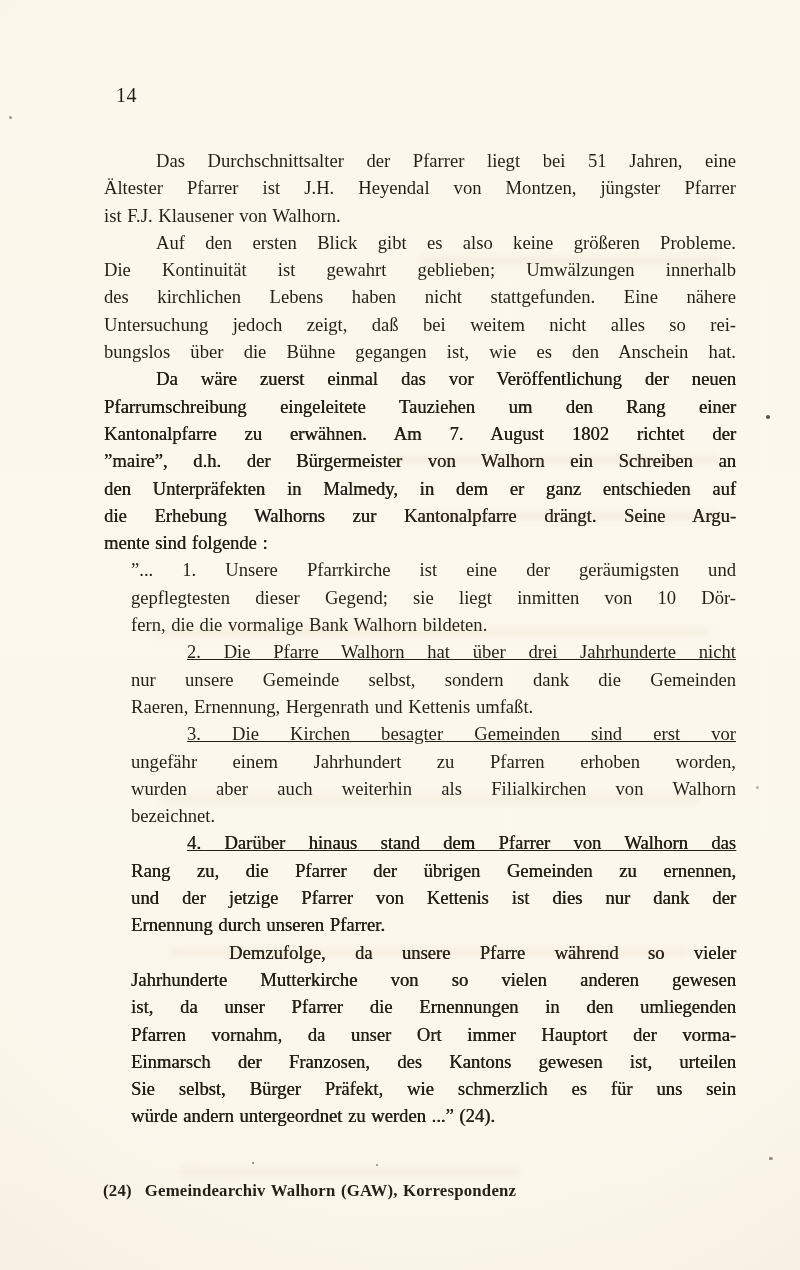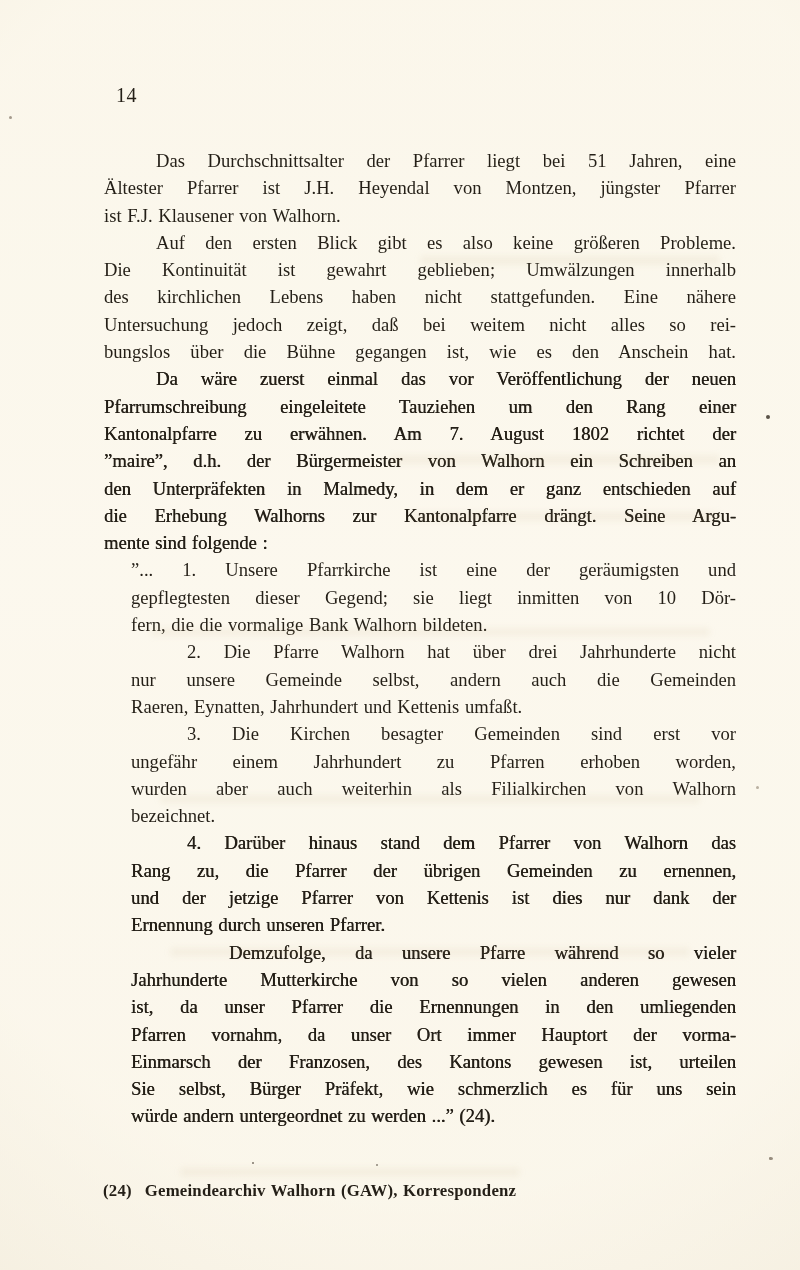--- a/index.html
+++ b/index.html
@@ -20,21 +20,21 @@
     position:absolute;left:104px;top:121px;width:632px;
     font-size:18.6px;line-height:27.3px;
     word-spacing:1px;
     margin-top:26px;
   }
   .para{margin:0;padding:0;}
   .ln{text-align:justify;text-align-last:justify;white-space:normal;}
   .ln.last{text-align:right;text-align-last:left;}
   .i{padding-left:52px;}   
   .q{padding-left:27px;}   
-  .n{padding-left:83px;}   
+  .n{padding-left:83px;text-decoration:underline;}   
   .d{padding-left:125px;}  
   .heavy .ln{text-shadow:.35px 0 0 currentColor;}
   .footnote{
     position:absolute;left:103px;top:1181px;
     font-size:16.8px;letter-spacing:.2px;word-spacing:1px;font-weight:bold;
   }
   .fn-label{margin-right:13px;}
   
   .ghost{position:absolute;background:rgba(183,162,122,.10);filter:blur(3px);border-radius:4px;pointer-events:none;}
   .speck{position:absolute;border-radius:50%;pointer-events:none;}
@@ -79,22 +79,22 @@
     </div>
 
     <div class="para">
       <div class="ln q">”... 1. Unsere Pfarrkirche ist eine der geräumigsten und</div>
       <div class="ln q">gepflegtesten dieser Gegend; sie liegt inmitten von 10 Dör-</div>
       <div class="ln q last">fern, die die vormalige Bank Walhorn bildeten.</div>
     </div>
 
     <div class="para">
       <div class="ln n">2. Die Pfarre Walhorn hat über drei Jahrhunderte nicht</div>
-      <div class="ln q">nur unsere Gemeinde selbst, andern auch die Gemeinden</div>
-      <div class="ln q last">Raeren, Eynatten, Jahrhundert und Kettenis umfaßt.</div>
+      <div class="ln q">nur unsere Gemeinde selbst, sondern dank die Gemeinden</div>
+      <div class="ln q last">Raeren, Ernennung, Hergenrath und Kettenis umfaßt.</div>
     </div>
 
     <div class="para">
       <div class="ln n">3. Die Kirchen besagter Gemeinden sind erst vor</div>
       <div class="ln q">ungefähr einem Jahrhundert zu Pfarren erhoben worden,</div>
       <div class="ln q">wurden aber auch weiterhin als Filialkirchen von Walhorn</div>
       <div class="ln q last">bezeichnet.</div>
     </div>
 
     <div class="para heavy">

